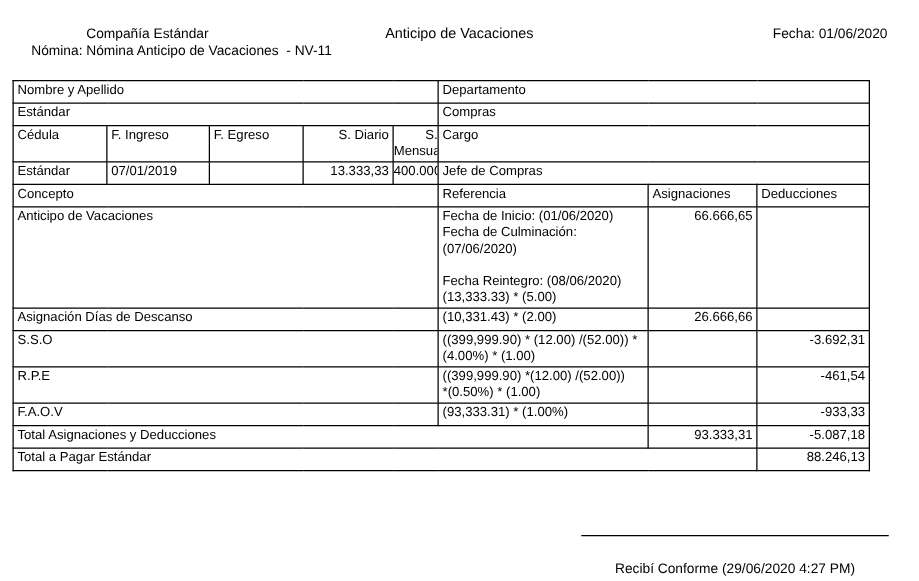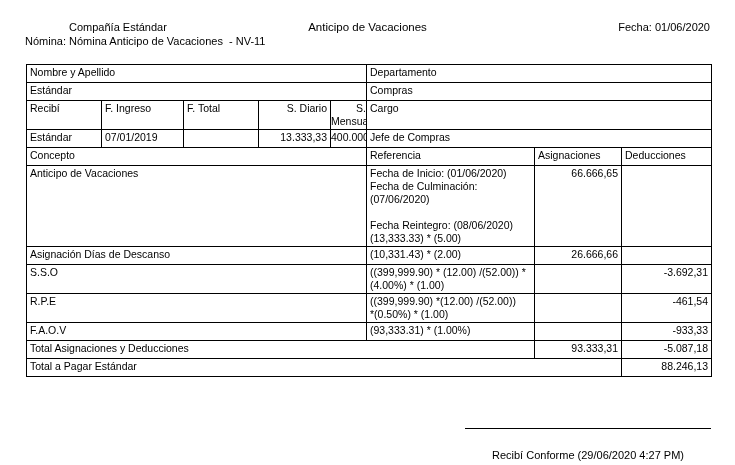--- a/index.html
+++ b/index.html
@@ -64,21 +64,21 @@
     right: 25px;
     top: 21px;
     font-size: 11px;
     line-height: 13px;
     white-space: pre;
   }
 
   
   .grid {
     position: absolute;
-    left: 26px;
+    left: 10px;
     top: 64px;
     width: 685px;
     border-collapse: collapse;
     table-layout: fixed;
     font-size: 10.5px;
     border-radius: 32px;
   }
   .grid td {
     border: 1px solid #000000;
     padding: 1px 3px 1px 3px;
@@ -148,23 +148,23 @@
         <td class="ta-l" colspan="5">Nombre y Apellido</td>
         <td class="ta-l" colspan="3">Departamento</td>
       </tr>
 
       <tr>
         <td class="ta-l" colspan="5">Estándar</td>
         <td class="ta-l" colspan="3">Compras</td>
       </tr>
 
       <tr>
-        <td class="ta-l">Recibí</td>
+        <td class="ta-l">Cédula</td>
         <td class="ta-l">F. Ingreso</td>
-        <td class="ta-l">F. Total</td>
+        <td class="ta-l">F. Egreso</td>
         <td class="ta-r">S. Diario</td>
         <td class="ta-r nowrap" style="padding-left:0;padding-right:0;">S. Mensual</td>
         <td class="ta-l" colspan="3">Cargo</td>
       </tr>
 
       <tr>
         <td class="ta-l">Estándar</td>
         <td class="ta-l">07/01/2019</td>
         <td class="ta-l"></td>
         <td class="ta-r">13.333,33</td>

